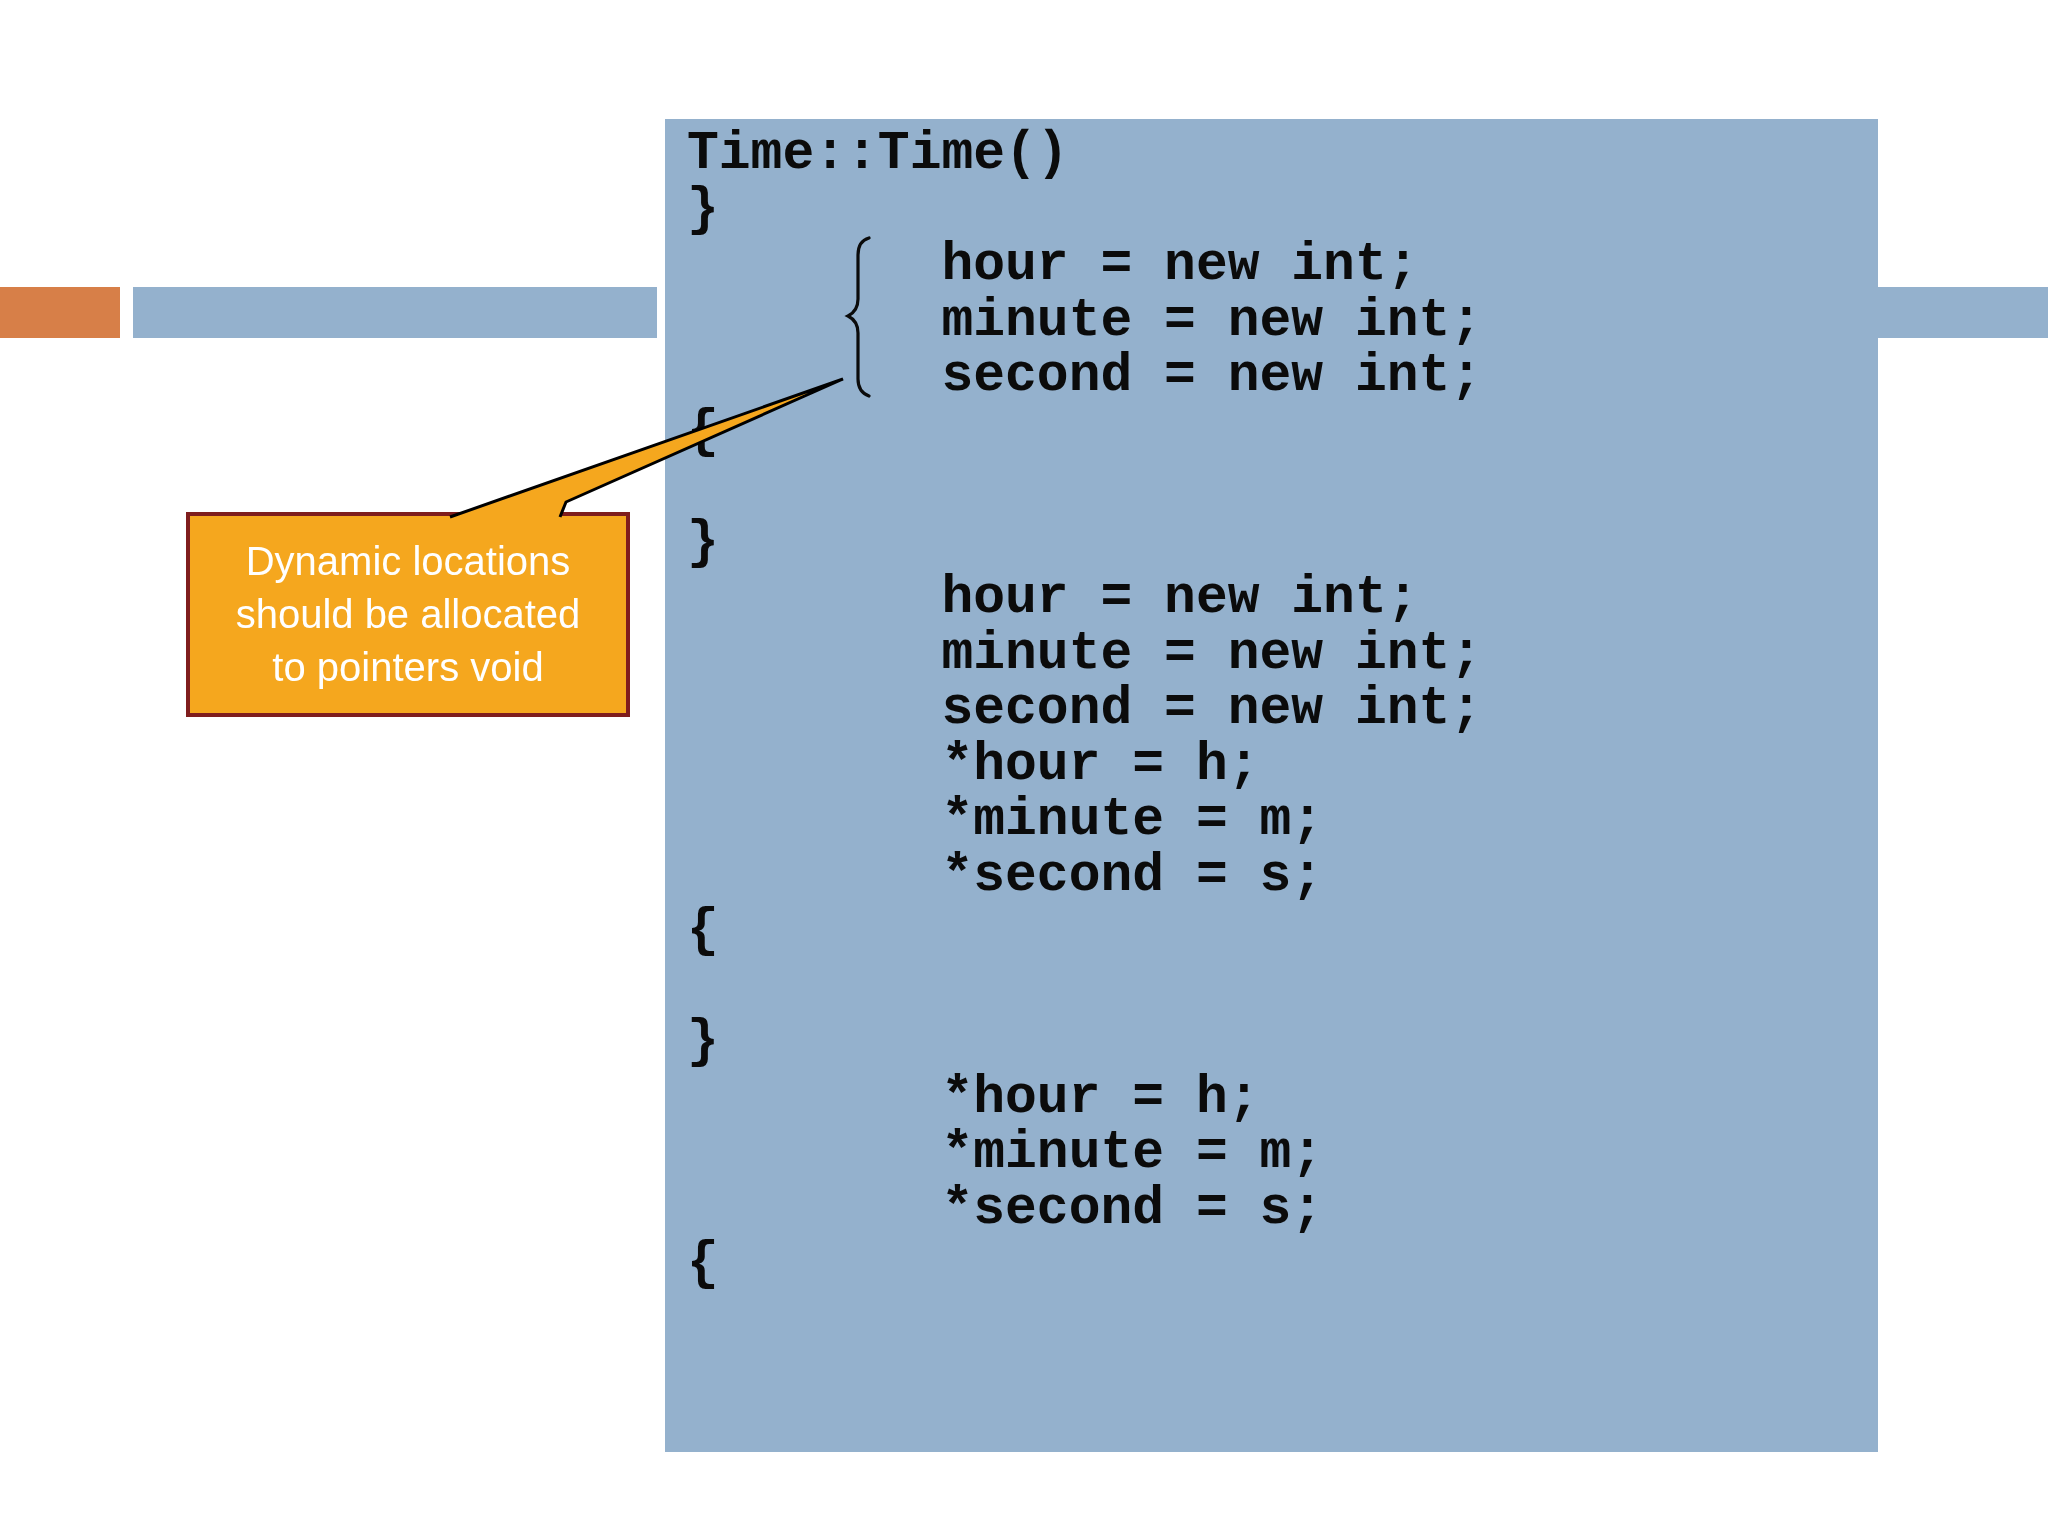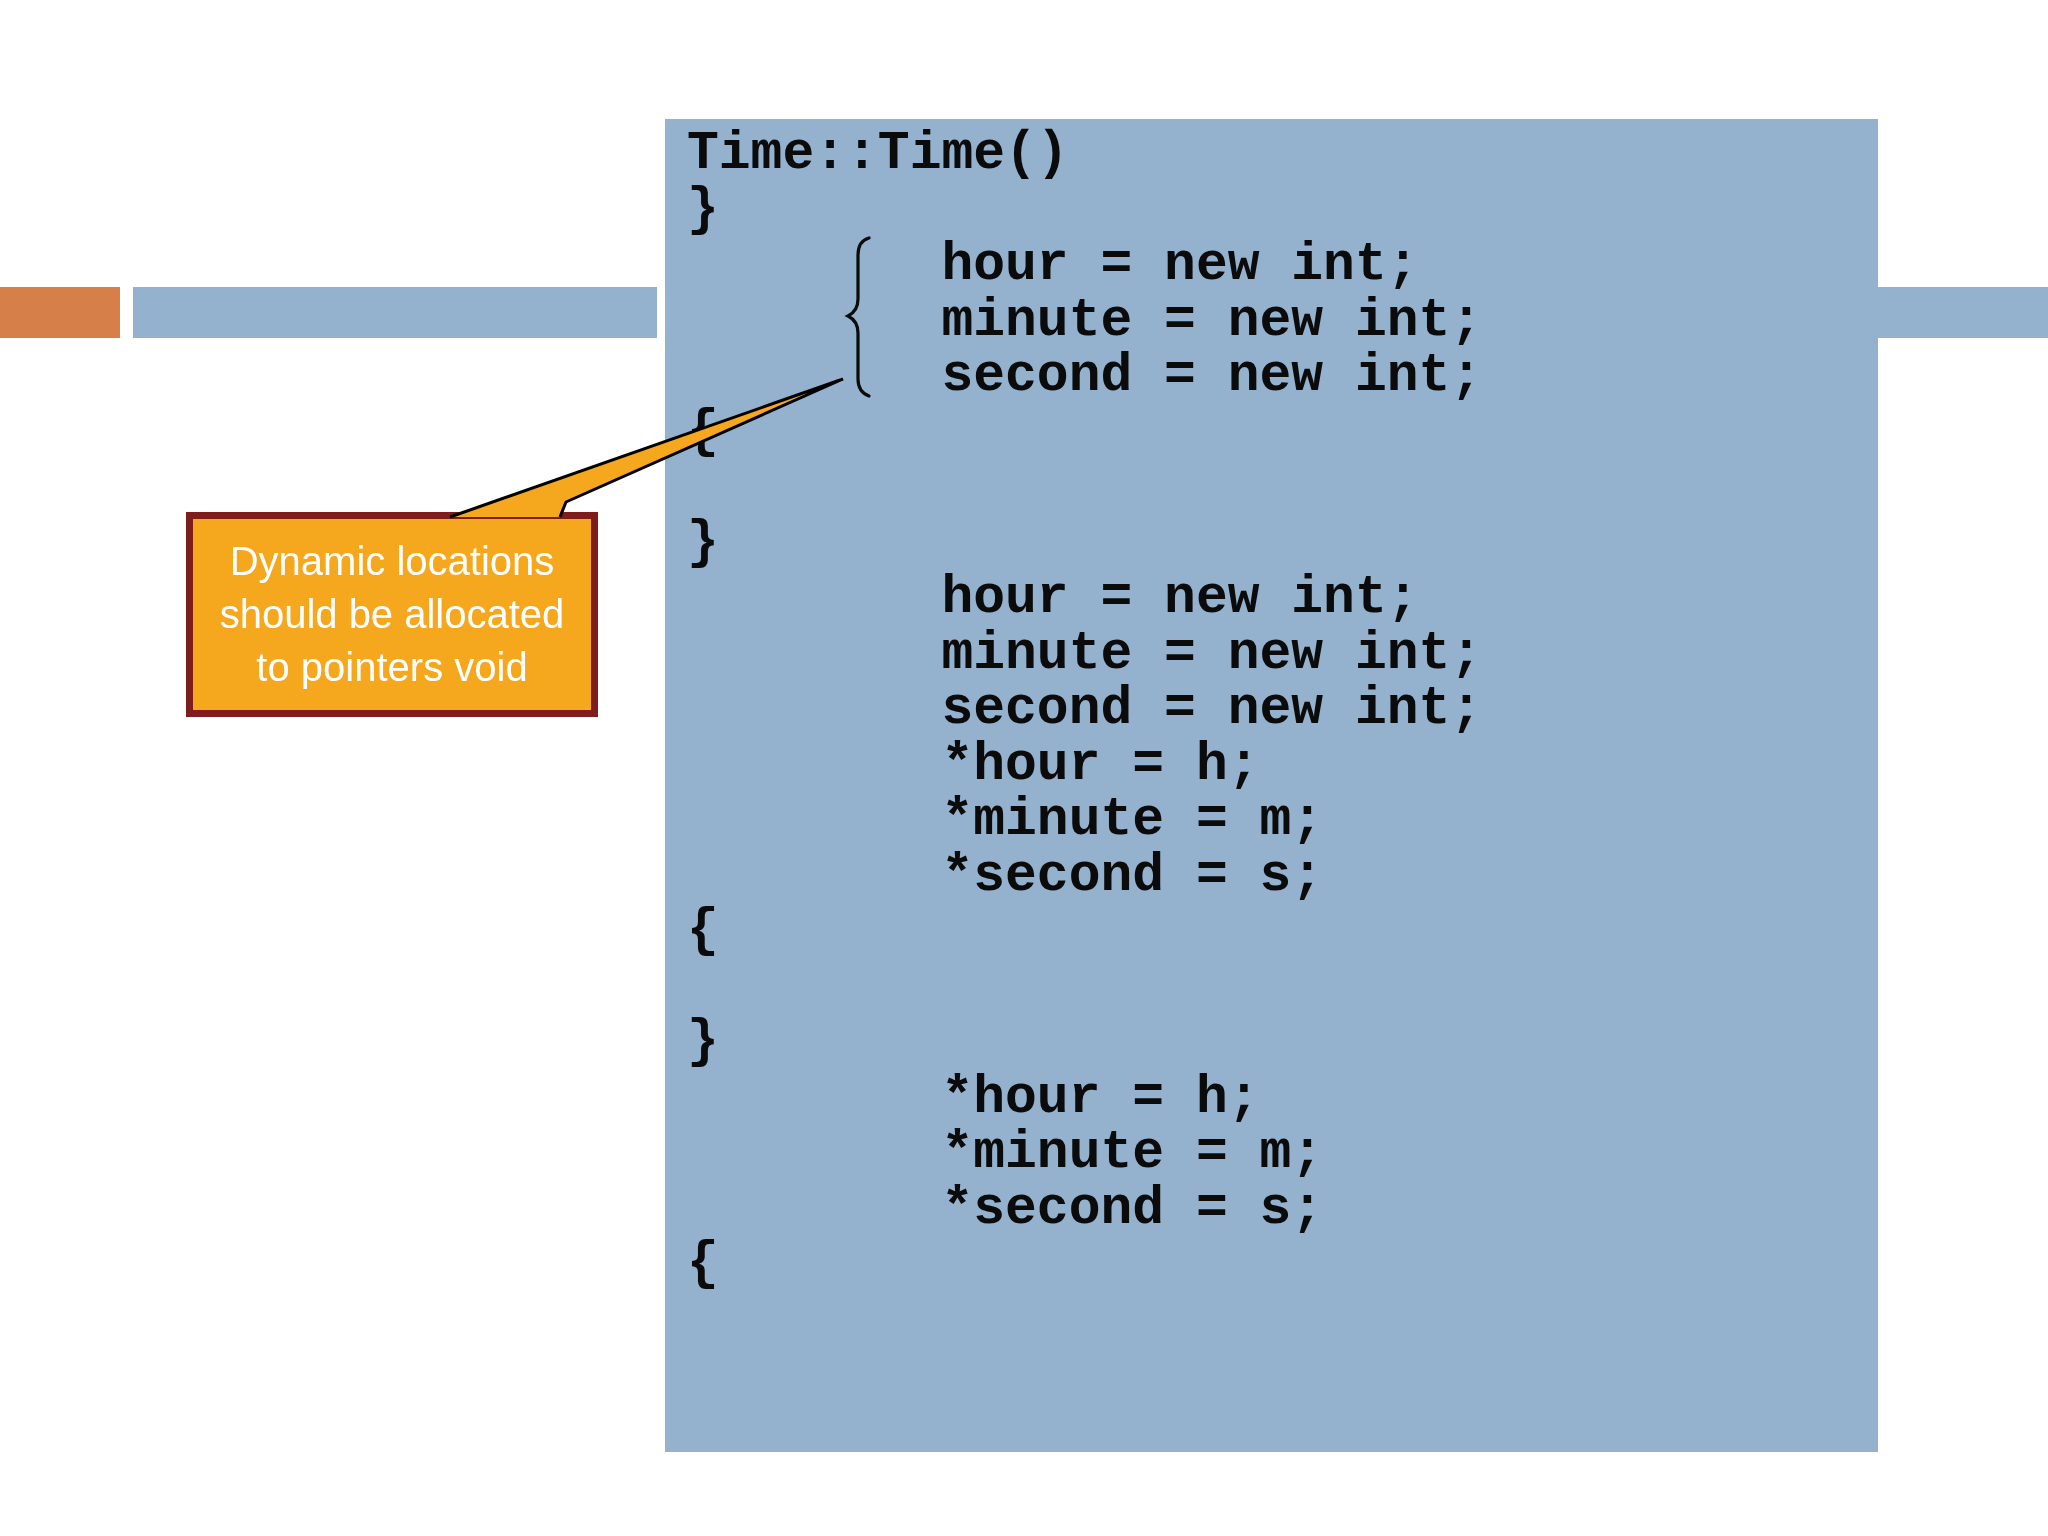--- a/index.html
+++ b/index.html
@@ -26,24 +26,24 @@
   }
   .code-line{
     white-space:pre;
     height:55.5px;line-height:55.5px;
     font-family:"Liberation Mono","DejaVu Sans Mono",monospace;
     font-weight:bold;
     font-size:53px;
     color:#0b0b0b;
   }
   .callout-box{
-    position:absolute;left:186px;top:512px;width:412px;height:205px;
+    position:absolute;left:186px;top:512px;width:444px;height:205px;
     box-sizing:border-box;
     background:#F5A71E;
-    border:7px solid #7f1d1d;
+    border:4px solid #7f1d1d;
     display:flex;flex-direction:column;justify-content:center;align-items:center;
     z-index:2;
   }
   .callout-line{
     font-size:40px;line-height:53px;color:#ffffff;text-align:center;white-space:pre;
   }
   .overlay{
     position:absolute;left:0;top:0;width:2048px;height:1536px;
     z-index:3;pointer-events:none;
   }

